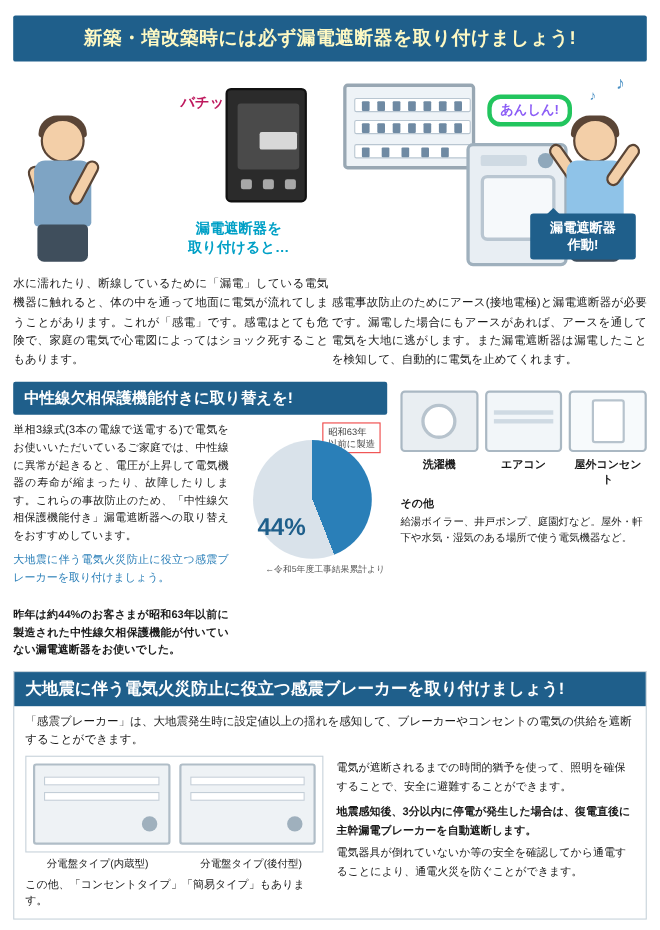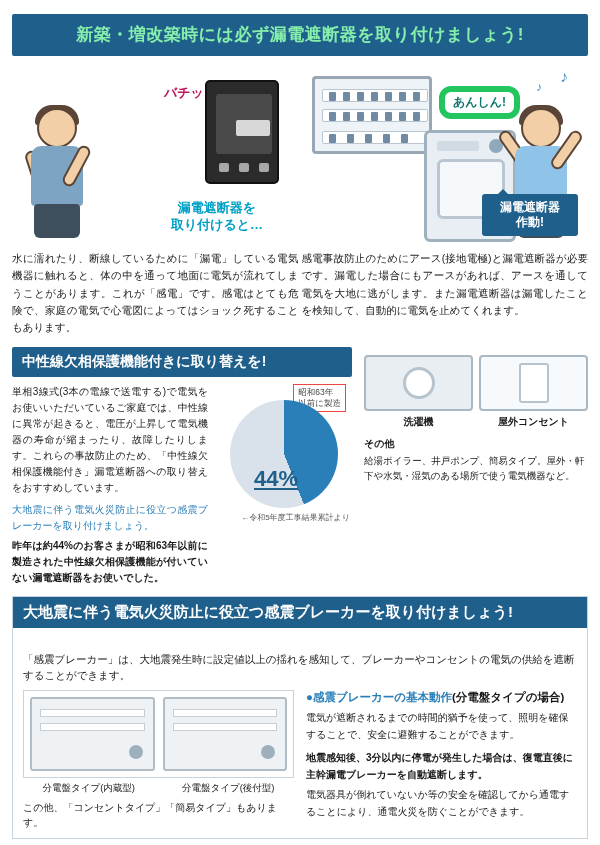--- a/index.html
+++ b/index.html
@@ -12,21 +12,21 @@
     color: #1a1a1a;
     position: relative;
     overflow: hidden;
   }
   .page { position: relative; width: 600px; height: 845px; padding: 0; }
 
   
   .top-banner {
     margin: 14px 12px 0 12px;
     background: #1f5f8b;
-    color: #86efac;
+    color: #fef9c3;
     text-align: center;
     font-size: 17px;
     font-weight: bold;
     letter-spacing: .5px;
     padding: 9px 4px 10px 4px;
     border-radius: 2px;
   }
 
   
   .illus {
@@ -130,32 +130,32 @@
   .cyan-text {
     position: absolute; left: 140px; bottom: 8px; width: 130px;
     color: #00a0c6; font-weight: bold; font-size: 13px; text-align: center; line-height: 1.3;
     text-shadow: 1px 1px 0 #fff, -1px 1px 0 #fff, 1px -1px 0 #fff, -1px -1px 0 #fff;
   }
   .spark-label {
     position: absolute; left: 152px; top: 22px; color: #be185d;
     font-weight: bold; font-size: 13px;
   }
   .anshin {
-    position: absolute; right: 68px; top: 24px; color: #0f766e;
+    position: absolute; right: 68px; top: 24px; color: #8b5cf6;
     font-weight: bold; font-size: 12px; background: #fff;
-    border: 6px solid #22c55e; border-radius: 12px; padding: 2px 8px;
+    border: 4px solid #22c55e; border-radius: 12px; padding: 2px 8px;
   }
   .note {
     position: absolute; right: 20px; top: 6px; color: #4a90c4; font-size: 16px;
   }
   .note2 { position: absolute; right: 46px; top: 18px; color: #4a90c4; font-size: 12px; }
 
   
   .two-col {
-    display: flex; gap: 3px; margin: 8px 12px 0 12px;
+    display: flex; gap: 3px; margin: 8px 12px 0 12px; align-items: flex-end;
   }
   .two-col .col { flex: 1; font-size: 10.5px; line-height: 1.65; text-align: justify; }
 
   
   .sec-head {
     background: #1f5f8b; color: #fff; font-weight: bold; font-size: 14px;
     padding: 6px 10px; border-radius: 2px;
   }
 
   .mid { display: flex; gap: 12px; margin: 10px 12px 0 12px; }
@@ -167,22 +167,22 @@
   .blue-txt { color: #2a7fb8; }
   .bold-txt { font-weight: bold; }
 
   .pie-wrap { width: 132px; position: relative; padding-top: 4px; }
   .pie {
     width: 108px; height: 108px; border-radius: 50%;
     background: conic-gradient(#2a7fb8 0 44%, #d9e2ea 44% 100%);
     margin: 12px auto 0 auto; position: relative;
   }
   .pie .val {
-    position: absolute; left: 24px; bottom: 16px; color: #1f5f8b;
-    font-weight: bold; font-size: 22px; text-decoration: underline;
+    position: absolute; left: 4px; bottom: 16px; color: #1f5f8b;
+    font-weight: bold; font-size: 22px;
   }
   .pie-label {
     position: absolute; right: 4px; top: 0px; font-size: 8.5px; line-height: 1.3;
     border: 1px solid #ef4444; background: #fff; padding: 2px 4px; color: #444;
   }
   .pie-src { font-size: 8px; color: #555; text-align: right; margin-top: 4px; }
 
   .earth-items { display: flex; gap: 6px; margin-top: 8px; }
   .earth-item { flex: 1; text-align: center; }
   .appl {
@@ -203,21 +203,21 @@
     position: absolute; left: 50%; top: 50%; transform: translate(-50%,-50%);
     width: 30px; height: 40px; background: #fff; border: 2px solid #b7c3cd; border-radius: 3px;
   }
   .earth-cap { font-size: 10px; margin-top: 4px; font-weight: bold; }
   .sonota { font-size: 10px; font-weight: bold; margin-top: 8px; }
   .sonota-body { font-size: 9.5px; line-height: 1.6; margin-top: 2px; }
 
   
   .bottom { margin: 10px 12px 0 12px; border: 1px solid #c7d2da; }
   .bottom .sec-head { border-radius: 0; font-size: 15px; }
-  .bottom .lead { font-size: 10.5px; padding: 23px 10px 0 10px; line-height: 1.6; }
+  .bottom .lead { font-size: 10.5px; padding: 6px 10px 0 10px; line-height: 1.6; }
   .bcols { display: flex; gap: 12px; padding: 6px 10px 8px 10px; }
   .bcol { flex: 1; }
   .bhead { color: #2a7fb8; font-weight: bold; font-size: 11.5px; margin-bottom: 5px; }
   .bhead .blk { color: #1a1a1a; }
   .devbox { border: 1px solid #c7d2da; padding: 6px; background: #fff; }
   .devrow { display: flex; gap: 8px; }
   .dev {
     flex: 1; height: 74px; background: #eef2f5; border: 2px solid #b0bdc7; border-radius: 3px;
     position: relative;
   }
@@ -318,21 +318,21 @@
   </div>
 
   <div class="mid">
 
     <div class="left-box">
       <div class="sec-head">中性線欠相保護機能付きに取り替えを!</div>
       <div class="mid-body">
         <div class="mid-text">
           <div>単相3線式(3本の電線で送電する)で電気をお使いいただいているご家庭では、中性線に異常が起きると、電圧が上昇して電気機器の寿命が縮まったり、故障したりします。これらの事故防止のため、「中性線欠相保護機能付き」漏電遮断器への取り替えをおすすめしています。</div>
           <div class="blue-txt" style="margin-top:6px">大地震に伴う電気火災防止に役立つ感震ブレーカーを取り付けましょう。</div>
-          <div class="bold-txt" style="margin-top:4px">昨年は約44%のお客さまが昭和63年以前に製造された中性線欠相保護機能が付いていない漏電遮断器をお使いでした。</div>
+          <div class="bold-txt" style="margin-top:18px">昨年は約44%のお客さまが昭和63年以前に製造された中性線欠相保護機能が付いていない漏電遮断器をお使いでした。</div>
         </div>
         <div class="pie-wrap">
           <div class="pie-label" style="white-space:pre-line">昭和63年
 以前に製造</div>
           <div class="pie">
             <div class="val">44%</div>
           </div>
           <div class="pie-src">←令和5年度工事結果累計より</div>
         </div>
       </div>
@@ -340,28 +340,35 @@
 
     <div class="right-box">
       <div class="earth-items">
         <div class="earth-item">
           <div class="appl">
               <div class="door"></div>
             </div>
           <div class="earth-cap">洗濯機</div>
         </div>
         <div class="earth-item">
+          <div class="appl ac">
+            <div class="bar"></div>
+            <div class="bar bar2"></div>
+          </div>
+          <div class="earth-cap">エアコン</div>
+        </div>
+        <div class="earth-item">
           <div class="appl out">
             <div class="plate"></div>
           </div>
           <div class="earth-cap">屋外コンセント</div>
         </div>
       </div>
       <div class="sonota">その他</div>
-      <div class="sonota-body">給湯ボイラー、井戸ポンプ、簡易タイプ。屋外・軒下や水気・湿気のある場所で使う電気機器など。</div>
+      <div class="sonota-body">給湯ボイラー、井戸ポンプ、庭園灯など。屋外・軒下や水気・湿気のある場所で使う電気機器など。</div>
     </div>
   </div>
 
   <div class="bottom">
     <div class="sec-head">大地震に伴う電気火災防止に役立つ感震ブレーカーを取り付けましょう!</div>
     <div class="lead">「感震ブレーカー」は、大地震発生時に設定値以上の揺れを感知して、ブレーカーやコンセントの電気の供給を遮断することができます。</div>
     <div class="bcols">
       <div class="bcol">
         <div class="devbox">
           <div class="devrow">
@@ -378,23 +385,20 @@
           </div>
         </div>
         <div class="devcap">
           <div>分電盤タイプ(内蔵型)</div>
           <div>分電盤タイプ(後付型)</div>
         </div>
         <div class="devnote">この他、「コンセントタイプ」「簡易タイプ」もあります。</div>
       </div>
 
       <div class="bcol">
-        <div class="bhead">
-          <span>●感震ブレーカーの基本動作</span><span class="blk">(分電盤タイプの場合)</span>
-        </div>
         <div class="para">
           <div style="margin-top:4px">電気が遮断されるまでの時間的猶予を使って、照明を確保することで、安全に避難することができます。</div>
         </div>
         <div class="para">
           <b>地震感知後、3分以内に停電が発生した場合は、復電直後に主幹漏電ブレーカーを自動遮断します。</b>
           <div style="margin-top:4px">電気器具が倒れていないか等の安全を確認してから通電することにより、通電火災を防ぐことができます。</div>
         </div>
       </div>
     </div>
 

